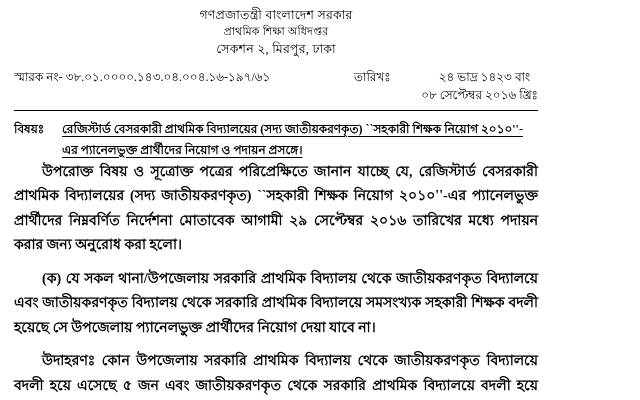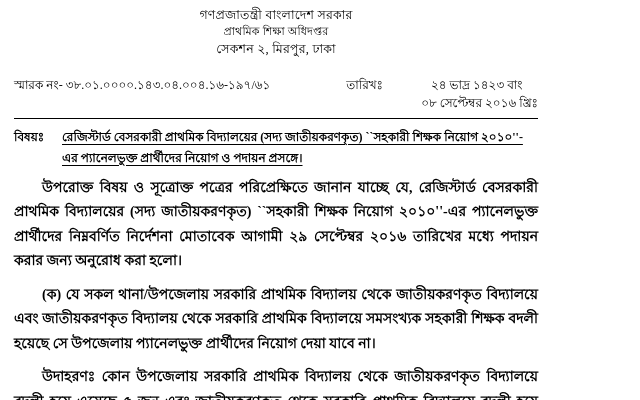--- a/index.html
+++ b/index.html
@@ -30,43 +30,42 @@
     letter-spacing: 0.2px;
   }
   .header .line1 { font-size: 12.5px; }
   .header .line2 { font-size: 11px; }
   .header .line3 { font-size: 12.5px; }
 
   .memo-row {
     display: flex;
     justify-content: space-between;
     align-items: flex-start;
-    margin-top: 18px;
+    margin-top: 10px;
     font-size: 12px;
   }
   .memo-left {
     white-space: nowrap;
   }
   .memo-right {
-    text-align: left;
+    text-align: center;
     line-height: 1.5;
   }
   .memo-right .r1, .memo-right .r2 { display: block; white-space: nowrap; }
 
   .rule {
     border: 0;
     border-top: 1px solid #000;
     margin: 6px 0 8px 0;
   }
 
   .subject-row {
     display: flex;
     align-items: flex-start;
     font-size: 12px;
-    margin-bottom: 8px;
   }
   .subject-label {
     width: 48px;
     flex: 0 0 48px;
     font-weight: bold;
     padding-top: 1px;
   }
   .subject-text {
     flex: 1;
     font-weight: bold;

